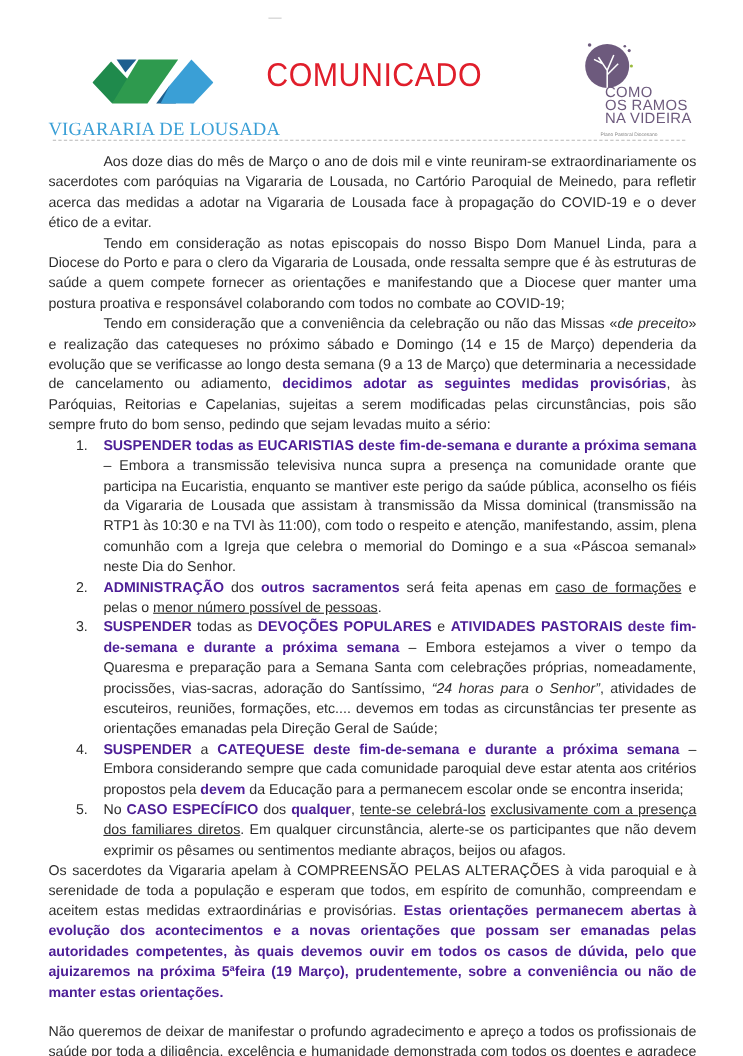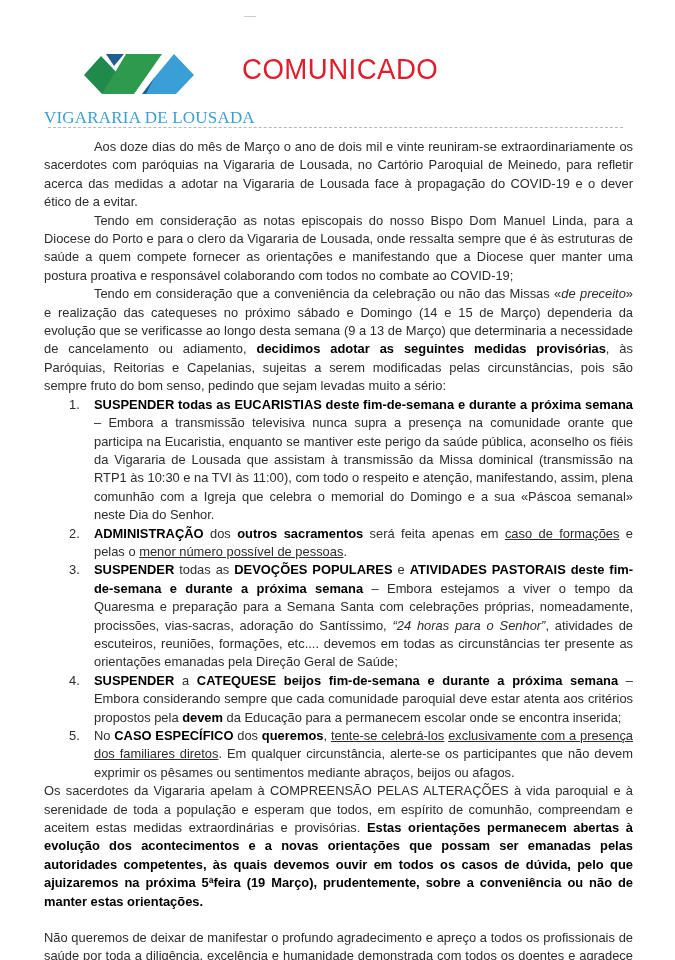--- a/index.html
+++ b/index.html
@@ -19,21 +19,21 @@
   .rule { position: absolute; left: 48px; top: 127px; width: 575px; border-top: 1px dashed #b8b8b8; }
   .top-mark { position: absolute; left: 244px; top: 16px; width: 12px; border-top: 1px solid #ccc; }
 
   .body { position: absolute; left: 44px; top: 138px; width: 589px; font-size: 12.9px; line-height: 18.4px;
           text-align: justify; font-family: "Liberation Sans", sans-serif; color: #2c2c2c; }
   .body p { margin: 0; }
   .indent { text-indent: 50px; }
   .list { margin: 0; padding: 0; list-style: none; }
   .list li { position: relative; padding-left: 50px; }
   .list .num { position: absolute; left: 25px; top: 0; }
-  b { font-weight: bold; color: #000000; }
+  b { font-weight: bold; color: #4c1d95; }
   u { text-decoration: underline; }
   .gap { height: 18px; }
 </style>
 </head>
 <body>
 
 <div class="header">
   <div class="top-mark"></div>
 
   <div class="logo-left">
@@ -42,43 +42,59 @@
       <polygon points="22,4 40,4 30,16" fill="#1d5f8f"></polygon>
       <polygon points="42,4 78,4 50,44 18,44" fill="#2e9a4e"></polygon>
       <polygon points="58,44 70,28 76,44" fill="#1d5f8f"></polygon>
       <polygon points="70,28 90,4 110,25 92,44 62,44" fill="#3a9fd6"></polygon>
     </svg>
   </div>
   <div class="org-name">VIGARARIA DE LOUSADA</div>
 
   <div class="title">COMUNICADO</div>
 
+  <div class="logo-right">
+    <svg width="50" height="44" viewBox="0 0 50 44">
+      <circle cx="24" cy="22" r="20" fill="#6d5a7d"></circle>
+      <path d="M24 42 L24 26 M24 26 L16 14 M24 26 L30 12 M24 30 L34 20 M20 20 L12 16" stroke="#ffffff" stroke-width="1.4" fill="none"></path>
+      <circle cx="8" cy="3" r="1.6" fill="#6d5a7d"></circle>
+      <circle cx="44" cy="8" r="1.4" fill="#6d5a7d"></circle>
+      <circle cx="40" cy="4" r="1.2" fill="#6d5a7d"></circle>
+      <circle cx="46" cy="22" r="1.4" fill="#9bbb3c"></circle>
+    </svg>
+    <div class="motto">
+      <div>COMO</div>
+      <div>OS RAMOS</div>
+      <div>NA VIDEIRA</div>
+    </div>
+    <div class="tiny">Plano Pastoral Diocesano</div>
+  </div>
 
   <div class="rule"></div>
 </div>
 
 <div class="body">
   <p class="indent">Aos doze dias do mês de Março o ano de dois mil e vinte reuniram-se extraordinariamente os sacerdotes com paróquias na Vigararia de Lousada, no Cartório Paroquial de Meinedo, para refletir acerca das medidas a adotar na Vigararia de Lousada face à propagação do COVID-19 e o dever ético de a evitar.</p>
   <p class="indent">Tendo em consideração as notas episcopais do nosso Bispo Dom Manuel Linda, para a Diocese do Porto e para o clero da Vigararia de Lousada, onde ressalta sempre que é às estruturas de saúde a quem compete fornecer as orientações e manifestando que a Diocese quer manter uma postura proativa e responsável colaborando com todos no combate ao COVID-19;</p>
   <p class="indent"><span>Tendo em consideração que a conveniência da celebração ou não das Missas «</span><i>de preceito</i><span>» e realização das catequeses no próximo sábado e Domingo (14 e 15 de Março) dependeria da evolução que se verificasse ao longo desta semana (9 a 13 de Março) que determinaria a necessidade de cancelamento ou adiamento, </span><b>decidimos adotar as seguintes medidas provisórias</b><span>, às Paróquias, Reitorias e Capelanias, sujeitas a serem modificadas pelas circunstâncias, pois são sempre fruto do bom senso, pedindo que sejam levadas muito a sério:</span></p>
 
   <ul class="list">
     <li>
       <span class="num">1.</span><b>SUSPENDER todas as EUCARISTIAS deste fim-de-semana e durante a próxima semana</b><span> – Embora a transmissão televisiva nunca supra a presença na comunidade orante que participa na Eucaristia, enquanto se mantiver este perigo da saúde pública, aconselho os fiéis da Vigararia de Lousada que assistam à transmissão da Missa dominical (transmissão na RTP1 às 10:30 e na TVI às 11:00), com todo o respeito e atenção, manifestando, assim, plena comunhão com a Igreja que celebra o memorial do Domingo e a sua «Páscoa semanal» neste Dia do Senhor.</span>
     </li>
     <li>
       <span class="num">2.</span><b>ADMINISTRAÇÃO</b><span> dos </span><b>outros sacramentos</b><span> será feita apenas em </span><u>caso de formações</u><span> e pelas o </span><u>menor número possível de pessoas</u><span>.</span>
     </li>
     <li>
       <span class="num">3.</span><b>SUSPENDER</b><span> todas as </span><b>DEVOÇÕES POPULARES</b><span> e </span><b>ATIVIDADES PASTORAIS deste fim-de-semana e durante a próxima semana</b><span> – Embora estejamos a viver o tempo da Quaresma e preparação para a Semana Santa com celebrações próprias, nomeadamente, procissões, vias-sacras, adoração do Santíssimo, </span><i>“24 horas para o Senhor”</i><span>, atividades de escuteiros, reuniões, formações, etc.... devemos em todas as circunstâncias ter presente as orientações emanadas pela Direção Geral de Saúde;</span>
     </li>
     <li>
-      <span class="num">4.</span><b>SUSPENDER</b><span> a </span><b>CATEQUESE beijos fim-de-semana e durante a próxima semana</b><span> – Embora considerando sempre que cada comunidade paroquial deve estar atenta aos critérios propostos pela </span><b>devem</b><span> da Educação para a permanecem escolar onde se encontra inserida;</span>
+      <span class="num">4.</span><b>SUSPENDER</b><span> a </span><b>CATEQUESE deste fim-de-semana e durante a próxima semana</b><span> – Embora considerando sempre que cada comunidade paroquial deve estar atenta aos critérios propostos pela </span><b>devem</b><span> da Educação para a permanecem escolar onde se encontra inserida;</span>
     </li>
     <li>
-      <span class="num">5.</span><span>No </span><b>CASO ESPECÍFICO</b><span> dos </span><b>queremos</b><span>, </span><u>tente-se celebrá-los</u><span> </span><u>exclusivamente com a presença dos familiares diretos</u><span>. Em qualquer circunstância, alerte-se os participantes que não devem exprimir os pêsames ou sentimentos mediante abraços, beijos ou afagos.</span>
+      <span class="num">5.</span><span>No </span><b>CASO ESPECÍFICO</b><span> dos </span><b>qualquer</b><span>, </span><u>tente-se celebrá-los</u><span> </span><u>exclusivamente com a presença dos familiares diretos</u><span>. Em qualquer circunstância, alerte-se os participantes que não devem exprimir os pêsames ou sentimentos mediante abraços, beijos ou afagos.</span>
     </li>
   </ul>
 
   <p><span>Os sacerdotes da Vigararia apelam à COMPREENSÃO PELAS ALTERAÇÕES à vida paroquial e à serenidade de toda a população e esperam que todos, em espírito de comunhão, compreendam e aceitem estas medidas extraordinárias e provisórias. </span><b>Estas orientações permanecem abertas à evolução dos acontecimentos e a novas orientações que possam ser emanadas pelas autoridades competentes, às quais devemos ouvir em todos os casos de dúvida, pelo que ajuizaremos na próxima 5ªfeira (19 Março), prudentemente, sobre a conveniência ou não de manter estas orientações.</b></p>
   <div class="gap"></div>
   <p>Não queremos de deixar de manifestar o profundo agradecimento e apreço a todos os profissionais de saúde por toda a diligência, excelência e humanidade demonstrada com todos os doentes e agradece também a todos os agentes da Comunicação Social pelo esforço e empenho na sensibilização e esclarecimento da opinião pública para a importância desta situação.</p>
 </div>
 
 </body></html>

